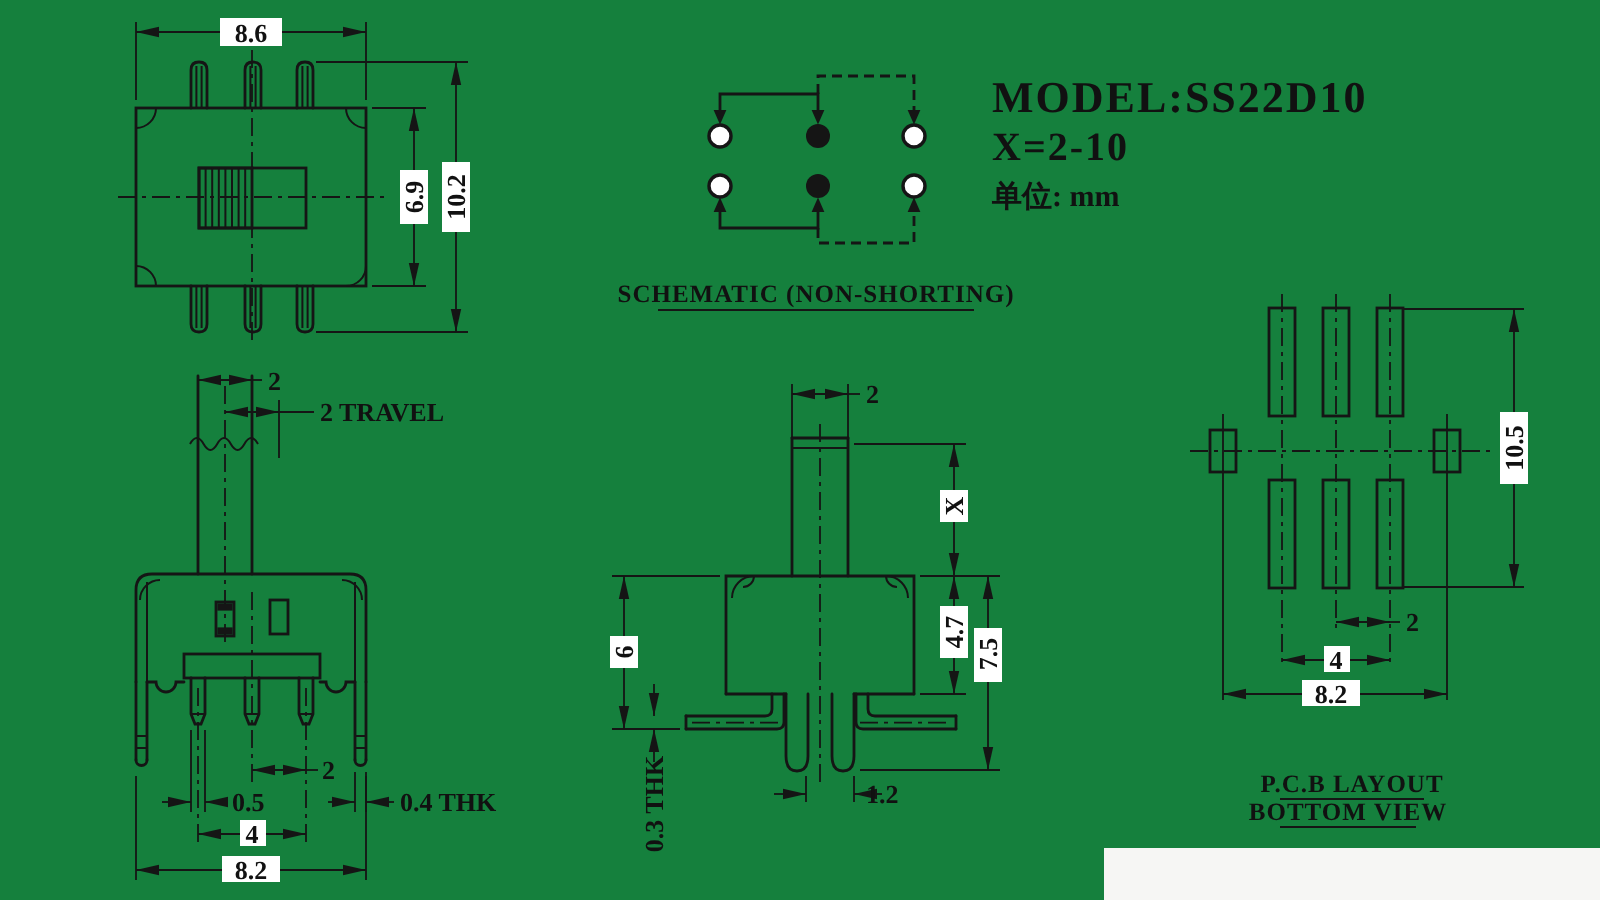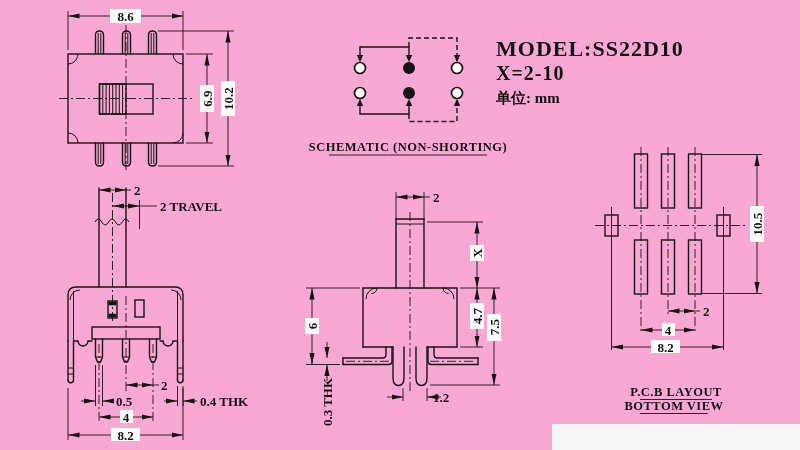--- a/index.html
+++ b/index.html
@@ -1,16 +1,16 @@
 <!DOCTYPE html>
 <html><head>
 <meta charset="utf-8">
 <style>
   html,body{margin:0;padding:0;background:#fff;}
-  #canvas{position:relative;width:800px;height:450px;background:#f9a8d4;overflow:hidden;}
+  #canvas{position:relative;width:800px;height:450px;background:#15803d;overflow:hidden;}
   svg{position:absolute;left:0;top:0;}
   .o{fill:none;stroke:#151515;stroke-width:1.4;stroke-linecap:round;}
   .t{fill:none;stroke:#151515;stroke-width:1;}
   .cl{fill:none;stroke:#151515;stroke-width:0.9;stroke-dasharray:9 3 2 3;}
   .dsh{fill:none;stroke:#151515;stroke-width:1.4;stroke-dasharray:5 3;}
   .dl{fill:none;stroke:#151515;stroke-width:0.9;}
   .ext{fill:none;stroke:#151515;stroke-width:0.9;}
   text{fill:#111;font-family:"Liberation Serif","DejaVu Serif",serif;font-weight:bold;}
   .dim{font-size:13px;}
   .dimr{font-size:13px;text-anchor:middle;dominant-baseline:central;}

